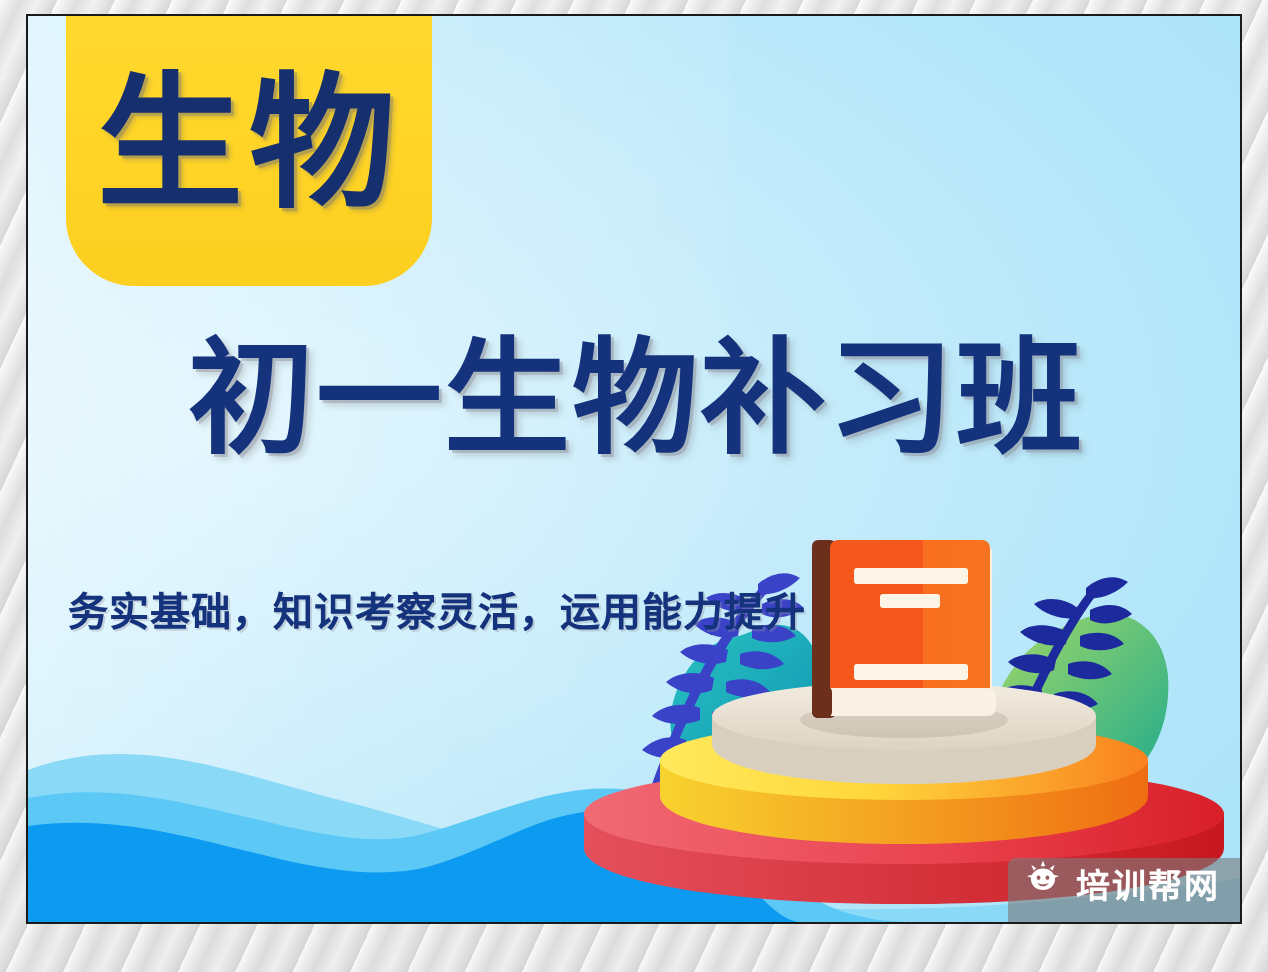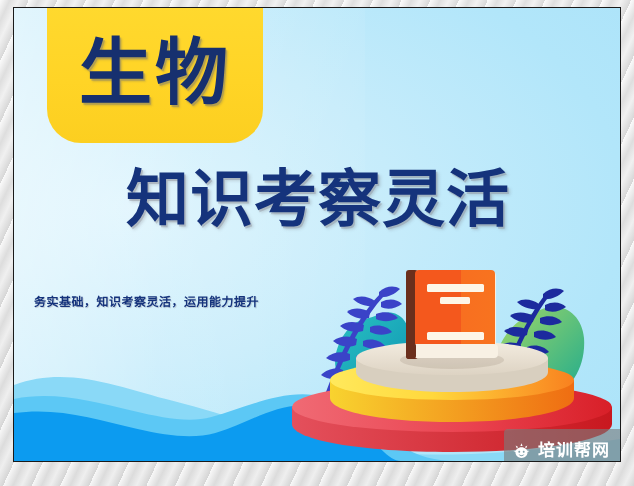--- a/index.html
+++ b/index.html
@@ -49,23 +49,23 @@
     left: 0; top: 0;
     width: 58%;
     height: 100%;
     background: linear-gradient(100deg, rgba(255,255,255,0.55) 0%, rgba(255,255,255,0.18) 48%, rgba(255,255,255,0) 100%);
     pointer-events: none;
   }
 
   
   #badge {
     position: absolute;
-    left: 33px;
+    left: 19px;
     top: -2px;
-    width: 216px;
+    width: 183px;
     height: 137px;
     background: linear-gradient(180deg, #ffd92e 0%, #ffd426 55%, #fccf20 100%);
     border-radius: 0 0 34px 34px;
     display: flex;
     align-items: center;
     justify-content: center;
   }
   #badge .badge-text {
     font-family: "DejaVu Sans", "Liberation Sans", sans-serif;
     font-size: 73px;
@@ -95,21 +95,21 @@
     text-shadow:
       1.5px 1.5px 0 rgba(140,140,150,0.40),
       3px 3px 3px rgba(110,110,120,0.25);
   }
 
   
   #subtitle {
     position: absolute;
     left: 20px;
     top: 288px;
-    font-size: 12px;
+    font-size: 20px;
     font-weight: 700;
     line-height: 1;
     color: #15337c;
     letter-spacing: 0.5px;
     white-space: nowrap;
     text-shadow: 1px 1px 0 rgba(150,150,160,0.35);
   }
 
   
   #cta {
@@ -152,21 +152,21 @@
   }
 
   
   #watermark {
     position: absolute;
     right: 0px;
     bottom: 0px;
     height: 32px;
     padding: 0 10px 0 8px;
     display: flex;
-    align-items: flex-end;
+    align-items: flex-start;
     gap: 7px;
     background: rgba(122,122,122,0.62);
     color: #ffffff;
     font-size: 17px;
     font-weight: 700;
     letter-spacing: 1px;
     border-radius: 4px 0 0 0;
   }
   #watermark .wm-icon {
     display: inline-flex;
@@ -298,21 +298,21 @@
 
         <rect x="145" y="40" width="57" height="8" rx="1.5" fill="#fdf6e8"></rect>
         <rect x="158" y="53" width="30" height="7" rx="1.5" fill="#fdf6e8"></rect>
         <rect x="145" y="88" width="57" height="8" rx="1.5" fill="#fdf6e8"></rect>
 
         <rect x="126" y="100" width="90" height="14" rx="4" fill="#f8f1e4"></rect>
         <rect x="124" y="99" width="10" height="16" rx="3" fill="#6b2f1c"></rect>
       </g>
     </svg>
 
-    <div id="headline">知识考察灵活</div>
+    <div id="headline">初一生物补习班</div>
 
     <div id="subtitle">务实基础，知识考察灵活，运用能力提升</div>
 
 
     <div id="watermark">
       <span class="wm-icon">
         <svg viewBox="0 0 24 24" width="19" height="19" fill="#ffffff">
           <path d="M12 1.5 L13.4 5.2 L10.6 5.2 Z"></path>
           <path d="M4.6 4.3 L7.8 6.4 L6.0 7.9 Z"></path>
           <path d="M19.4 4.3 L18.0 7.9 L16.2 6.4 Z"></path>

